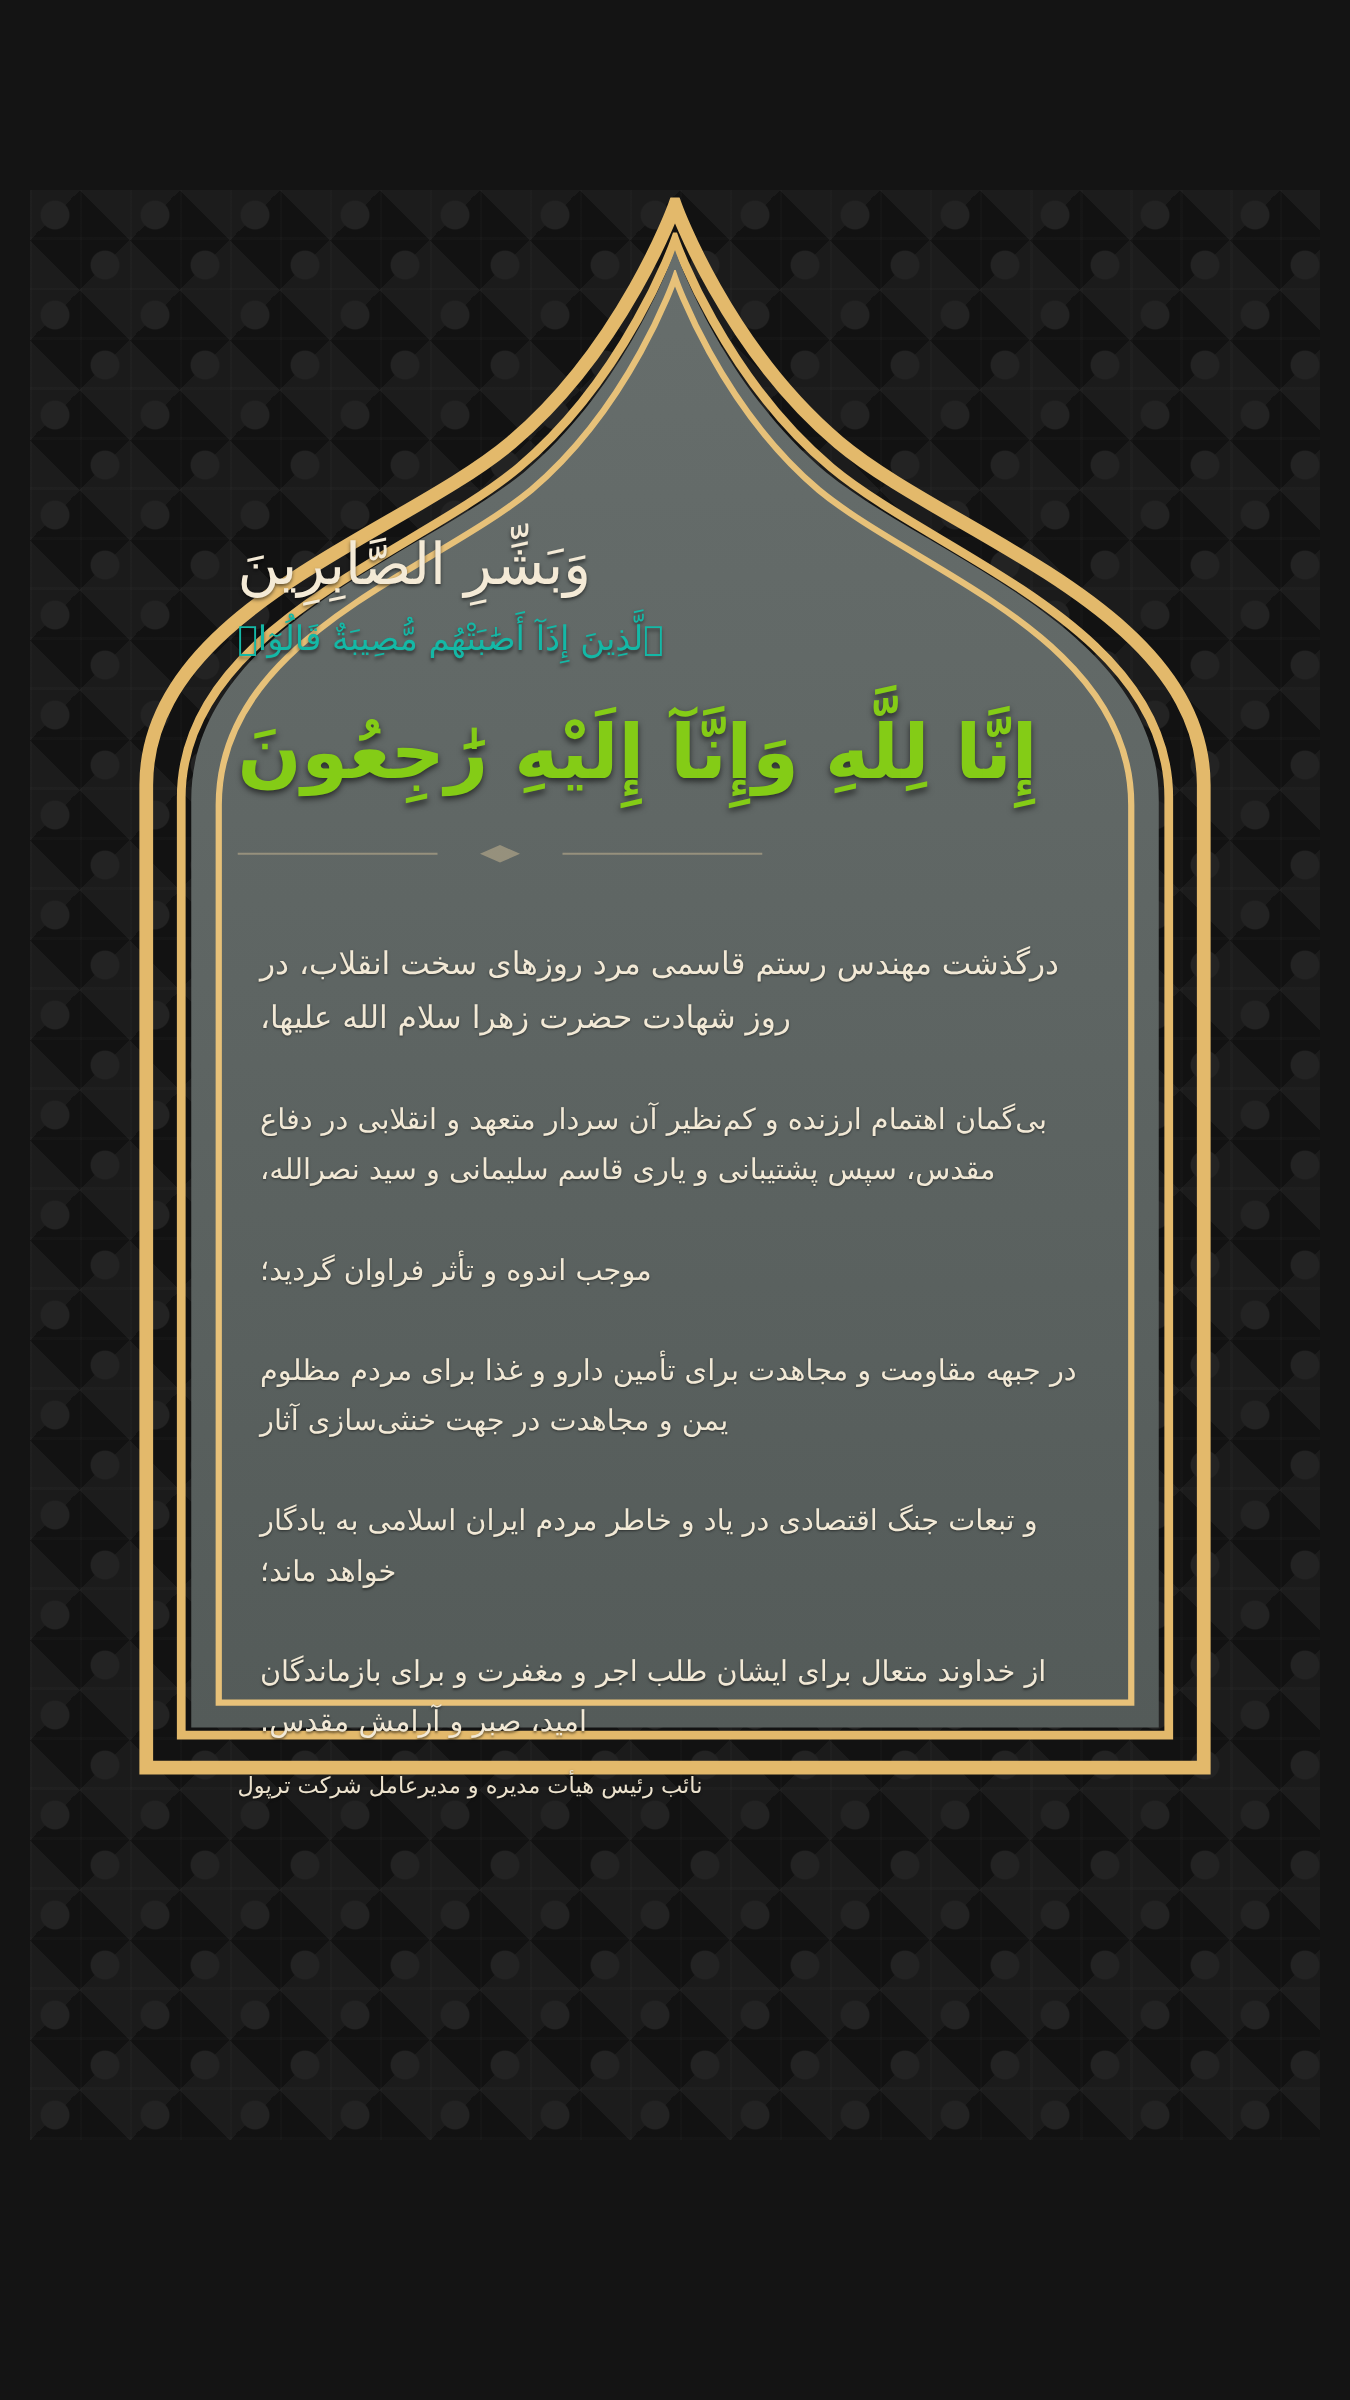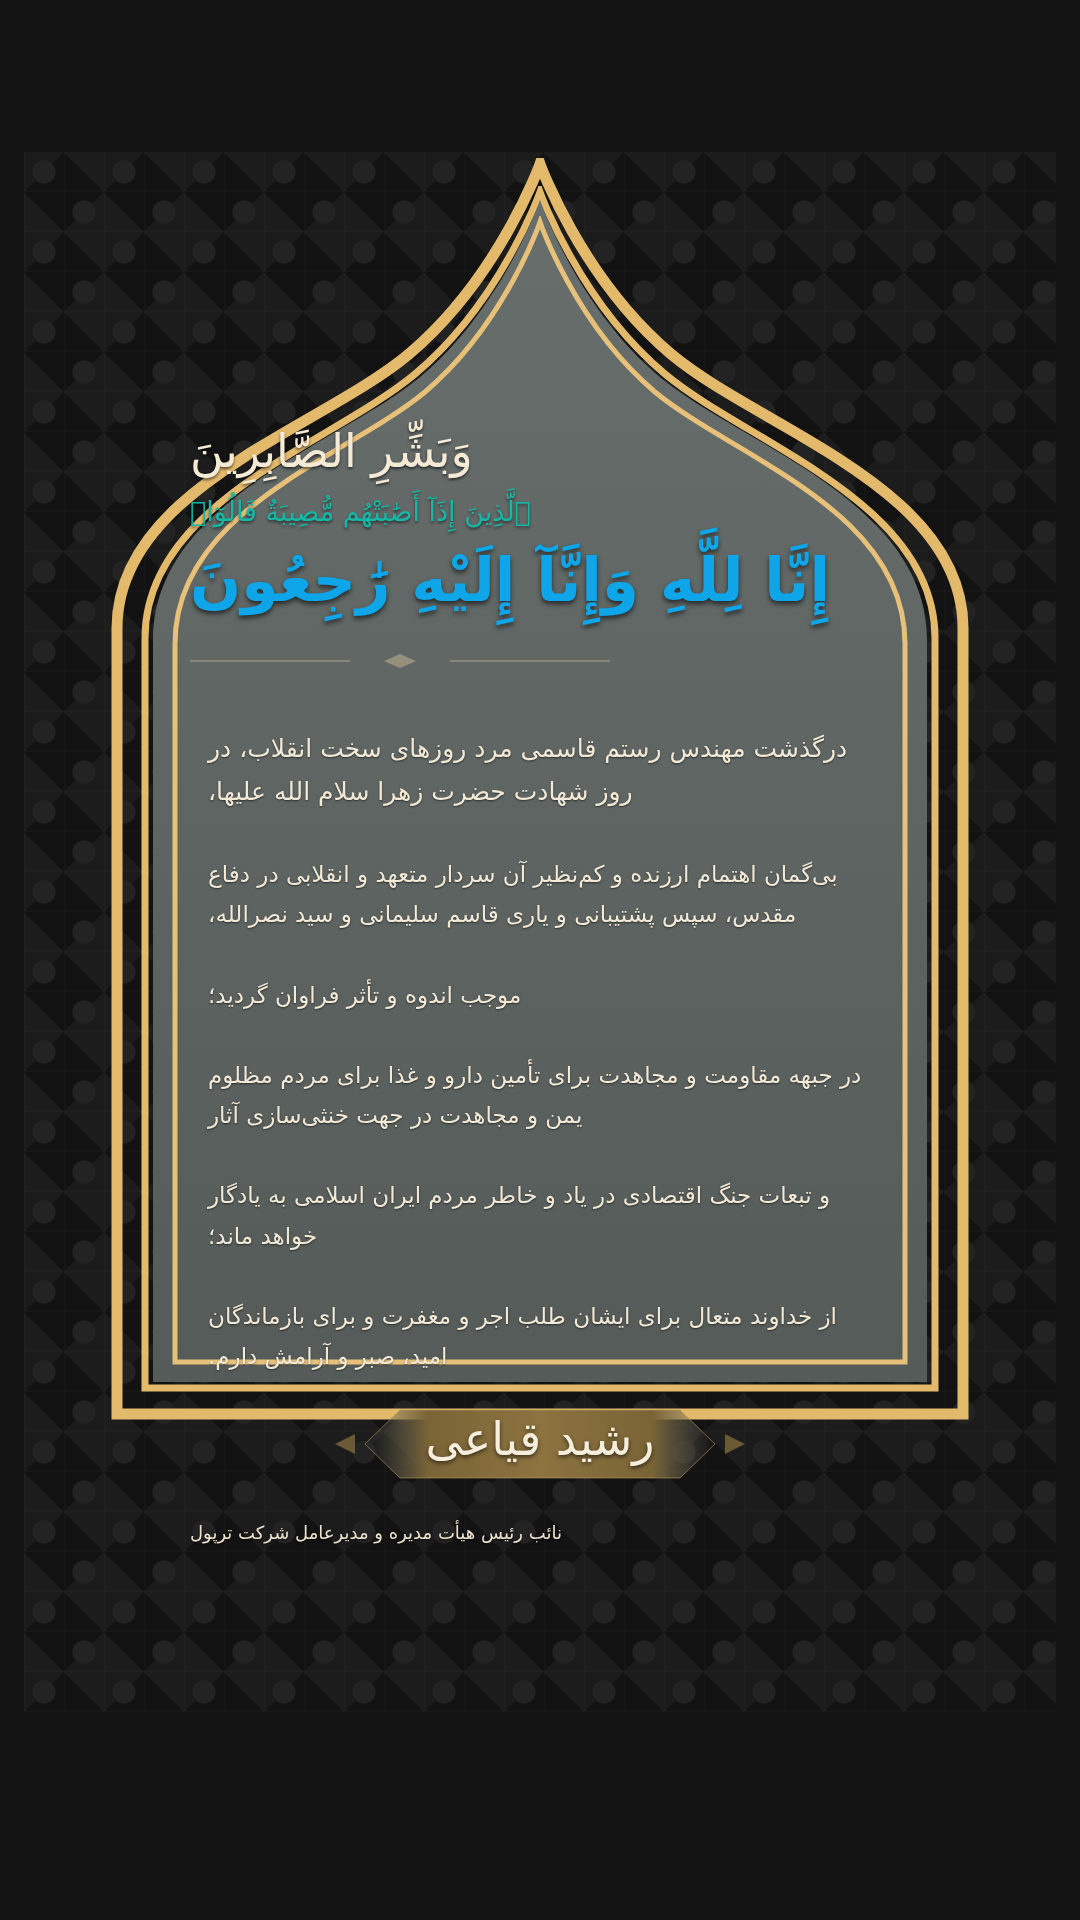--- a/index.html
+++ b/index.html
@@ -101,22 +101,22 @@
     font-size: 27px;
     line-height: 1.5;
     margin-top: 10px;
     color: #14b8a6;
     text-shadow: 0 2px 3px rgba(0,0,0,.5);
     direction: rtl;
   }
   .ayah-3 {
     font-size: 60px;
     line-height: 1.3;
-    margin-top: 8px;
-    color: #0ea5e9;
+    margin-top: 30px;
+    color: #84cc16;
     text-shadow: 0 3px 5px rgba(0,0,0,.6);
     direction: rtl;
     font-weight: 600;
   }
 
   #divider-orn {
     margin: 34px auto 0;
     width: 420px;
     height: 16px;
     opacity: .45;
@@ -243,36 +243,19 @@
       <path d="M0 8 H160 M260 8 H420" stroke="#d9c49a" stroke-width="1.5" fill="none"></path>
       <path d="M210 1 L226 8 L210 15 L194 8 Z" fill="#d9c49a"></path>
     </svg>
 
     <div id="body-text">
       <p class="lead">درگذشت مهندس رستم قاسمی مرد روزهای سخت انقلاب، در روز شهادت حضرت زهرا سلام الله علیها،</p>
       <p>بی‌گمان اهتمام ارزنده و کم‌نظیر آن سردار متعهد و انقلابی در دفاع مقدس، سپس پشتیبانی و یاری قاسم سلیمانی و سید نصرالله،</p>
       <p>موجب اندوه و تأثر فراوان گردید؛</p>
       <p>در جبهه مقاومت و مجاهدت برای تأمین دارو و غذا برای مردم مظلوم یمن و مجاهدت در جهت خنثی‌سازی آثار</p>
       <p>و تبعات جنگ اقتصادی در یاد و خاطر مردم ایران اسلامی به یادگار خواهد ماند؛</p>
-      <p class="last">از خداوند متعال برای ایشان طلب اجر و مغفرت و برای بازماندگان امید، صبر و آرامش دارم.</p>
+      <p class="last">از خداوند متعال برای ایشان طلب اجر و مغفرت و برای بازماندگان امید، صبر و آرامش مقدس.</p>
     </div>
 
-    <div id="signature-block">
-      <svg id="sig-cartouche" viewBox="0 0 430 96" aria-hidden="true">
-        <defs>
-          <linearGradient id="cart" x1="0" y1="0" x2="1" y2="0">
-            <stop offset="0%" stop-color="#5c6361" stop-opacity="0"></stop>
-            <stop offset="18%" stop-color="#7a6436"></stop>
-            <stop offset="50%" stop-color="#8c7340"></stop>
-            <stop offset="82%" stop-color="#7a6436"></stop>
-            <stop offset="100%" stop-color="#5c6361" stop-opacity="0"></stop>
-          </linearGradient>
-        </defs>
-        <path d="M40 48 L75 14 H355 L390 48 L355 82 H75 Z" fill="url(#cart)"></path>
-        <path d="M40 48 L75 14 H355 L390 48 L355 82 H75 Z" fill="none" stroke="#b89a5c" stroke-width="1" opacity=".6"></path>
-        <path d="M10 48 L30 38 L30 58 Z M420 48 L400 38 L400 58 Z" fill="#8c7340" opacity=".7"></path>
-      </svg>
-      <div id="sig-name">رشید قیاعی</div>
-    </div>
 
     <div id="sig-title">نائب رئیس هیأت مدیره و مدیرعامل شرکت ترپول</div>
   </div>
 </div>
 
 </body></html>

